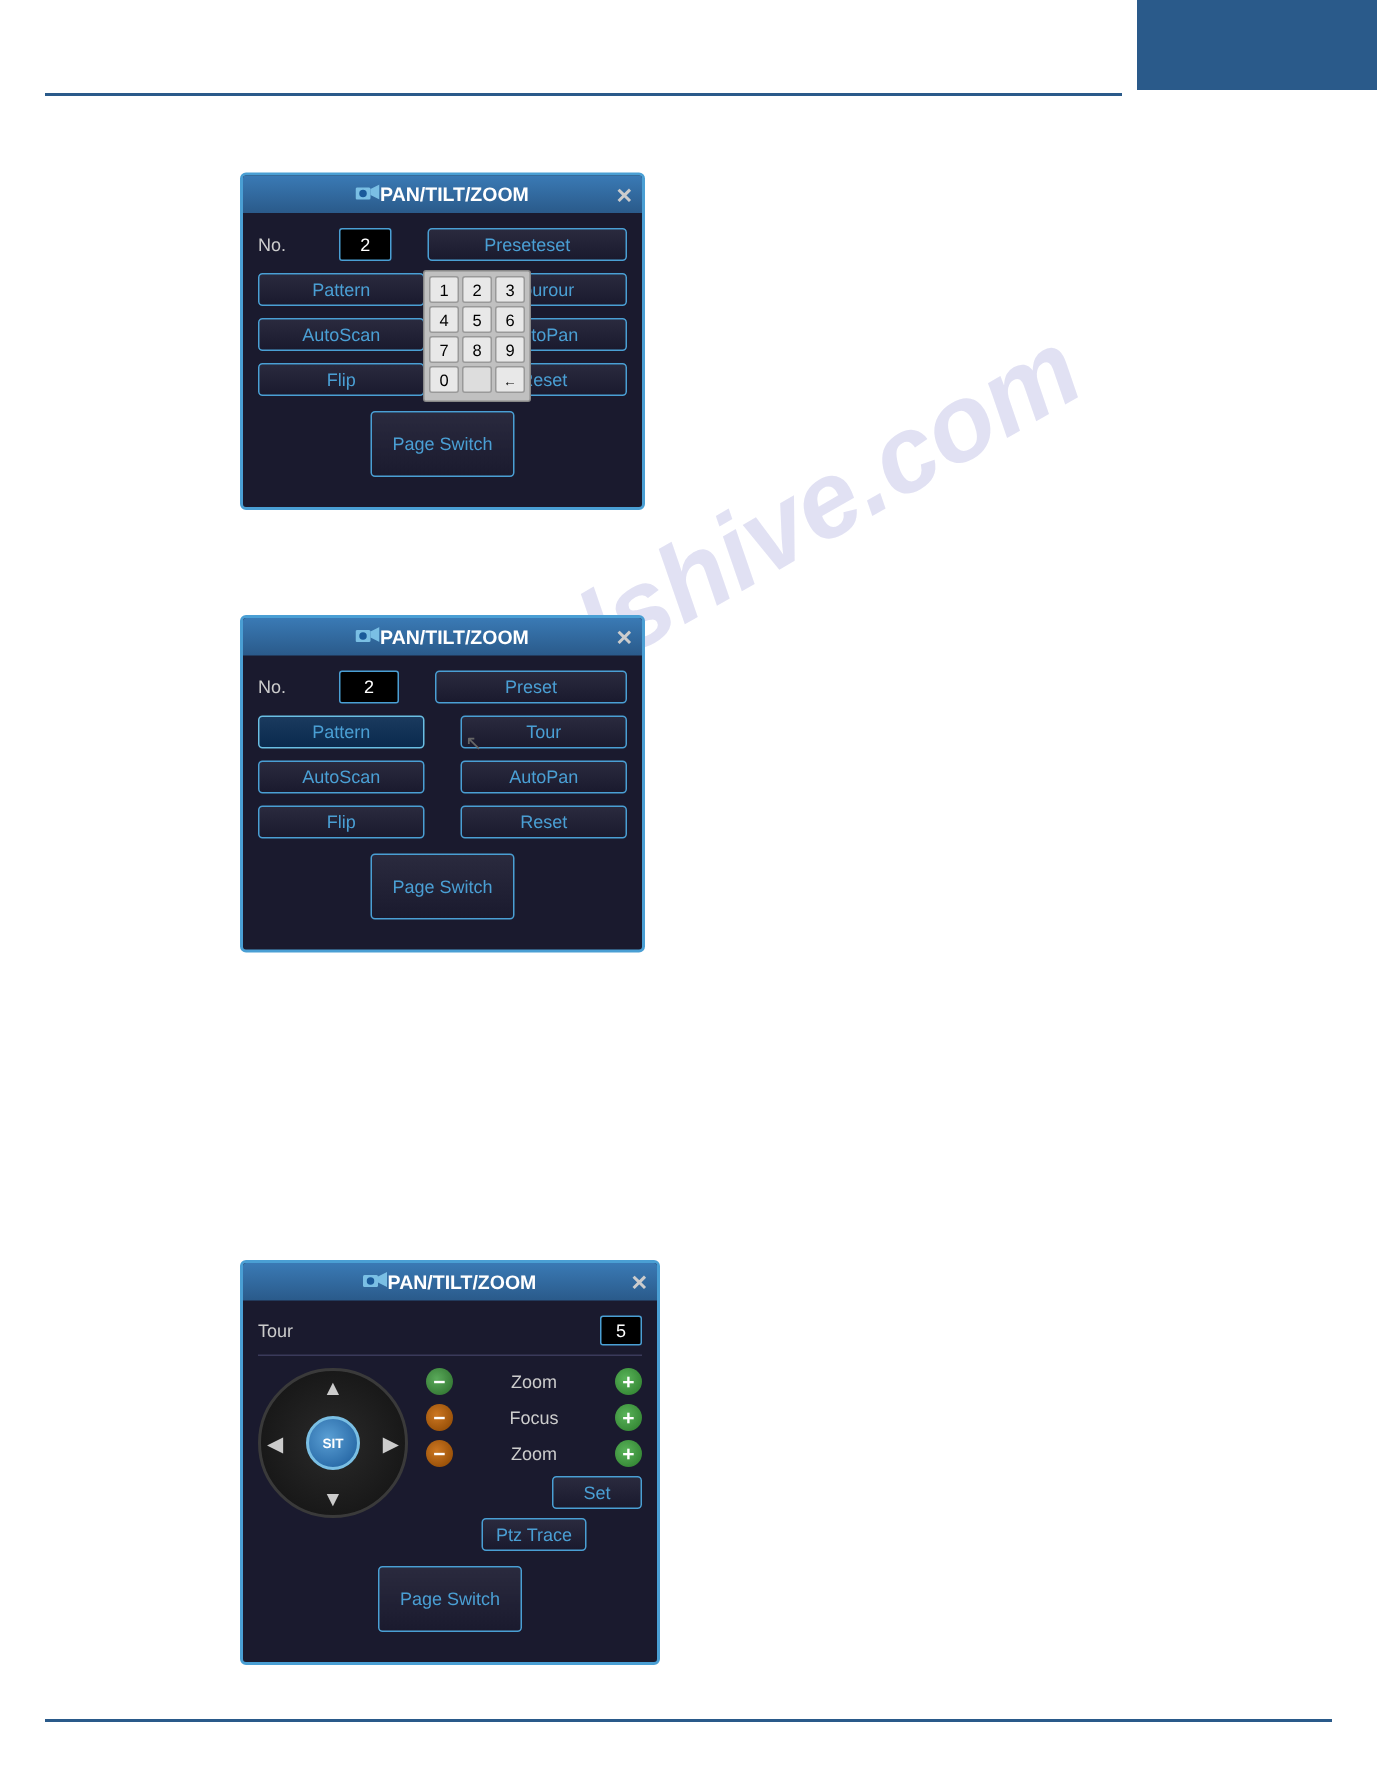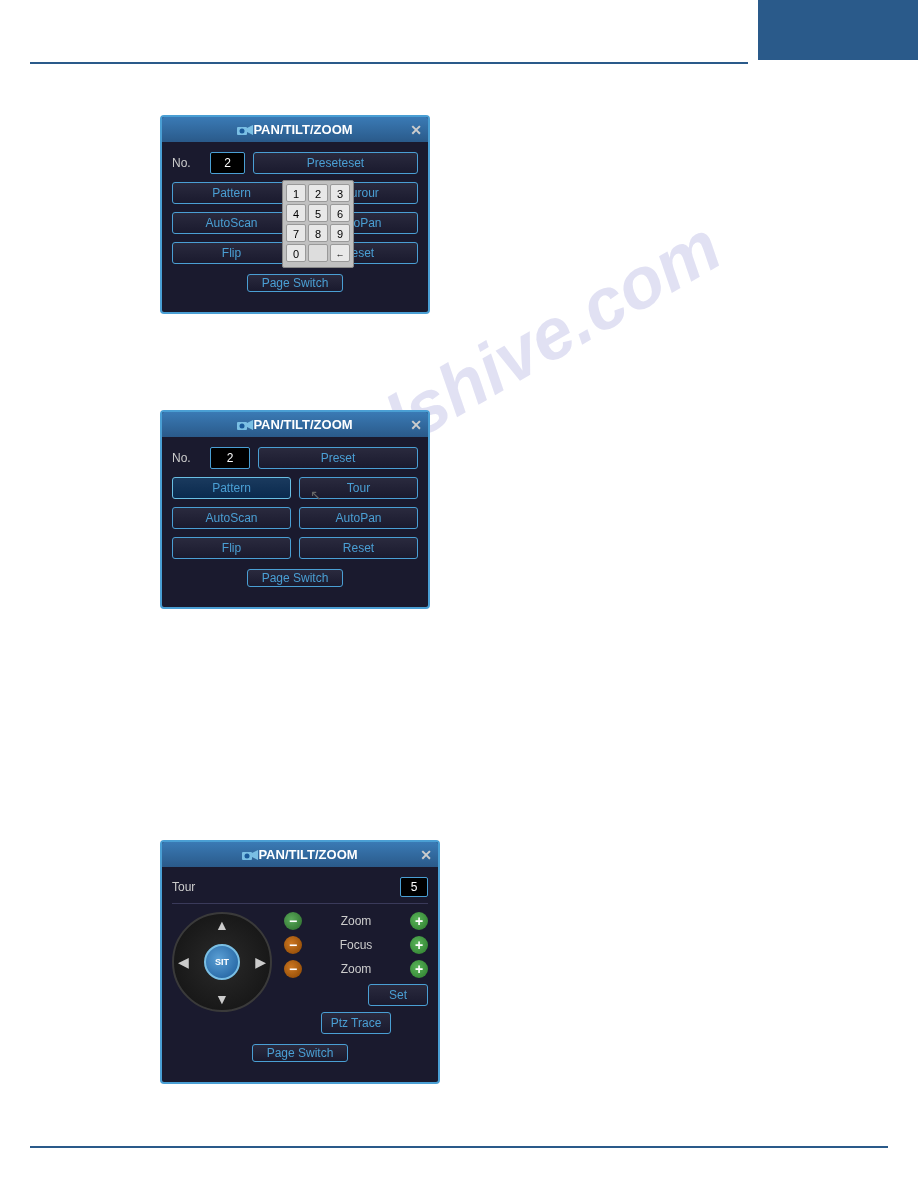--- a/index.html
+++ b/index.html
@@ -68,21 +68,20 @@
     }
 
     .ptz-titlebar {
       background: linear-gradient(to bottom, #3a7ab5, #2a5a8a);
       color: #ffffff;
       text-align: center;
       padding: 5px 8px;
       font-size: 13px;
       font-weight: bold;
       display: flex;
-      align-items: center;
       justify-content: center;
       position: relative;
       border-radius: 2px 2px 0 0;
     }
 
     .ptz-titlebar .close-btn {
       position: absolute;
       right: 6px;
       color: #ccc;
       font-size: 14px;
@@ -90,21 +89,21 @@
     }
 
     .ptz-body {
       padding: 10px;
     }
 
     .ptz-row {
       display: flex;
       align-items: center;
       margin-bottom: 8px;
-      gap: 8px;
+      gap: 24px;
     }
 
     .ptz-label {
       color: #cccccc;
       font-size: 12px;
       min-width: 30px;
     }
 
     .ptz-input {
       background: #000000;
@@ -132,21 +131,21 @@
 
     .ptz-btn.active, .ptz-btn.selected {
       background: linear-gradient(to bottom, #1a3a5e, #0a2a4e);
       border-color: #6abfe4;
     }
 
     .page-switch-btn {
       background: linear-gradient(to bottom, #2a2a3e, #1a1a2e);
       border: 1px solid #4a9fd4;
       color: #4a9fd4;
-      padding: 1px 14px;
+      padding: 14px 14px;
       font-size: 12px;
       border-radius: 3px;
       cursor: pointer;
       display: inline-block;
       margin: 2px 0 6px 0;
     }
 
     
     .numpad-overlay {
       position: absolute;

